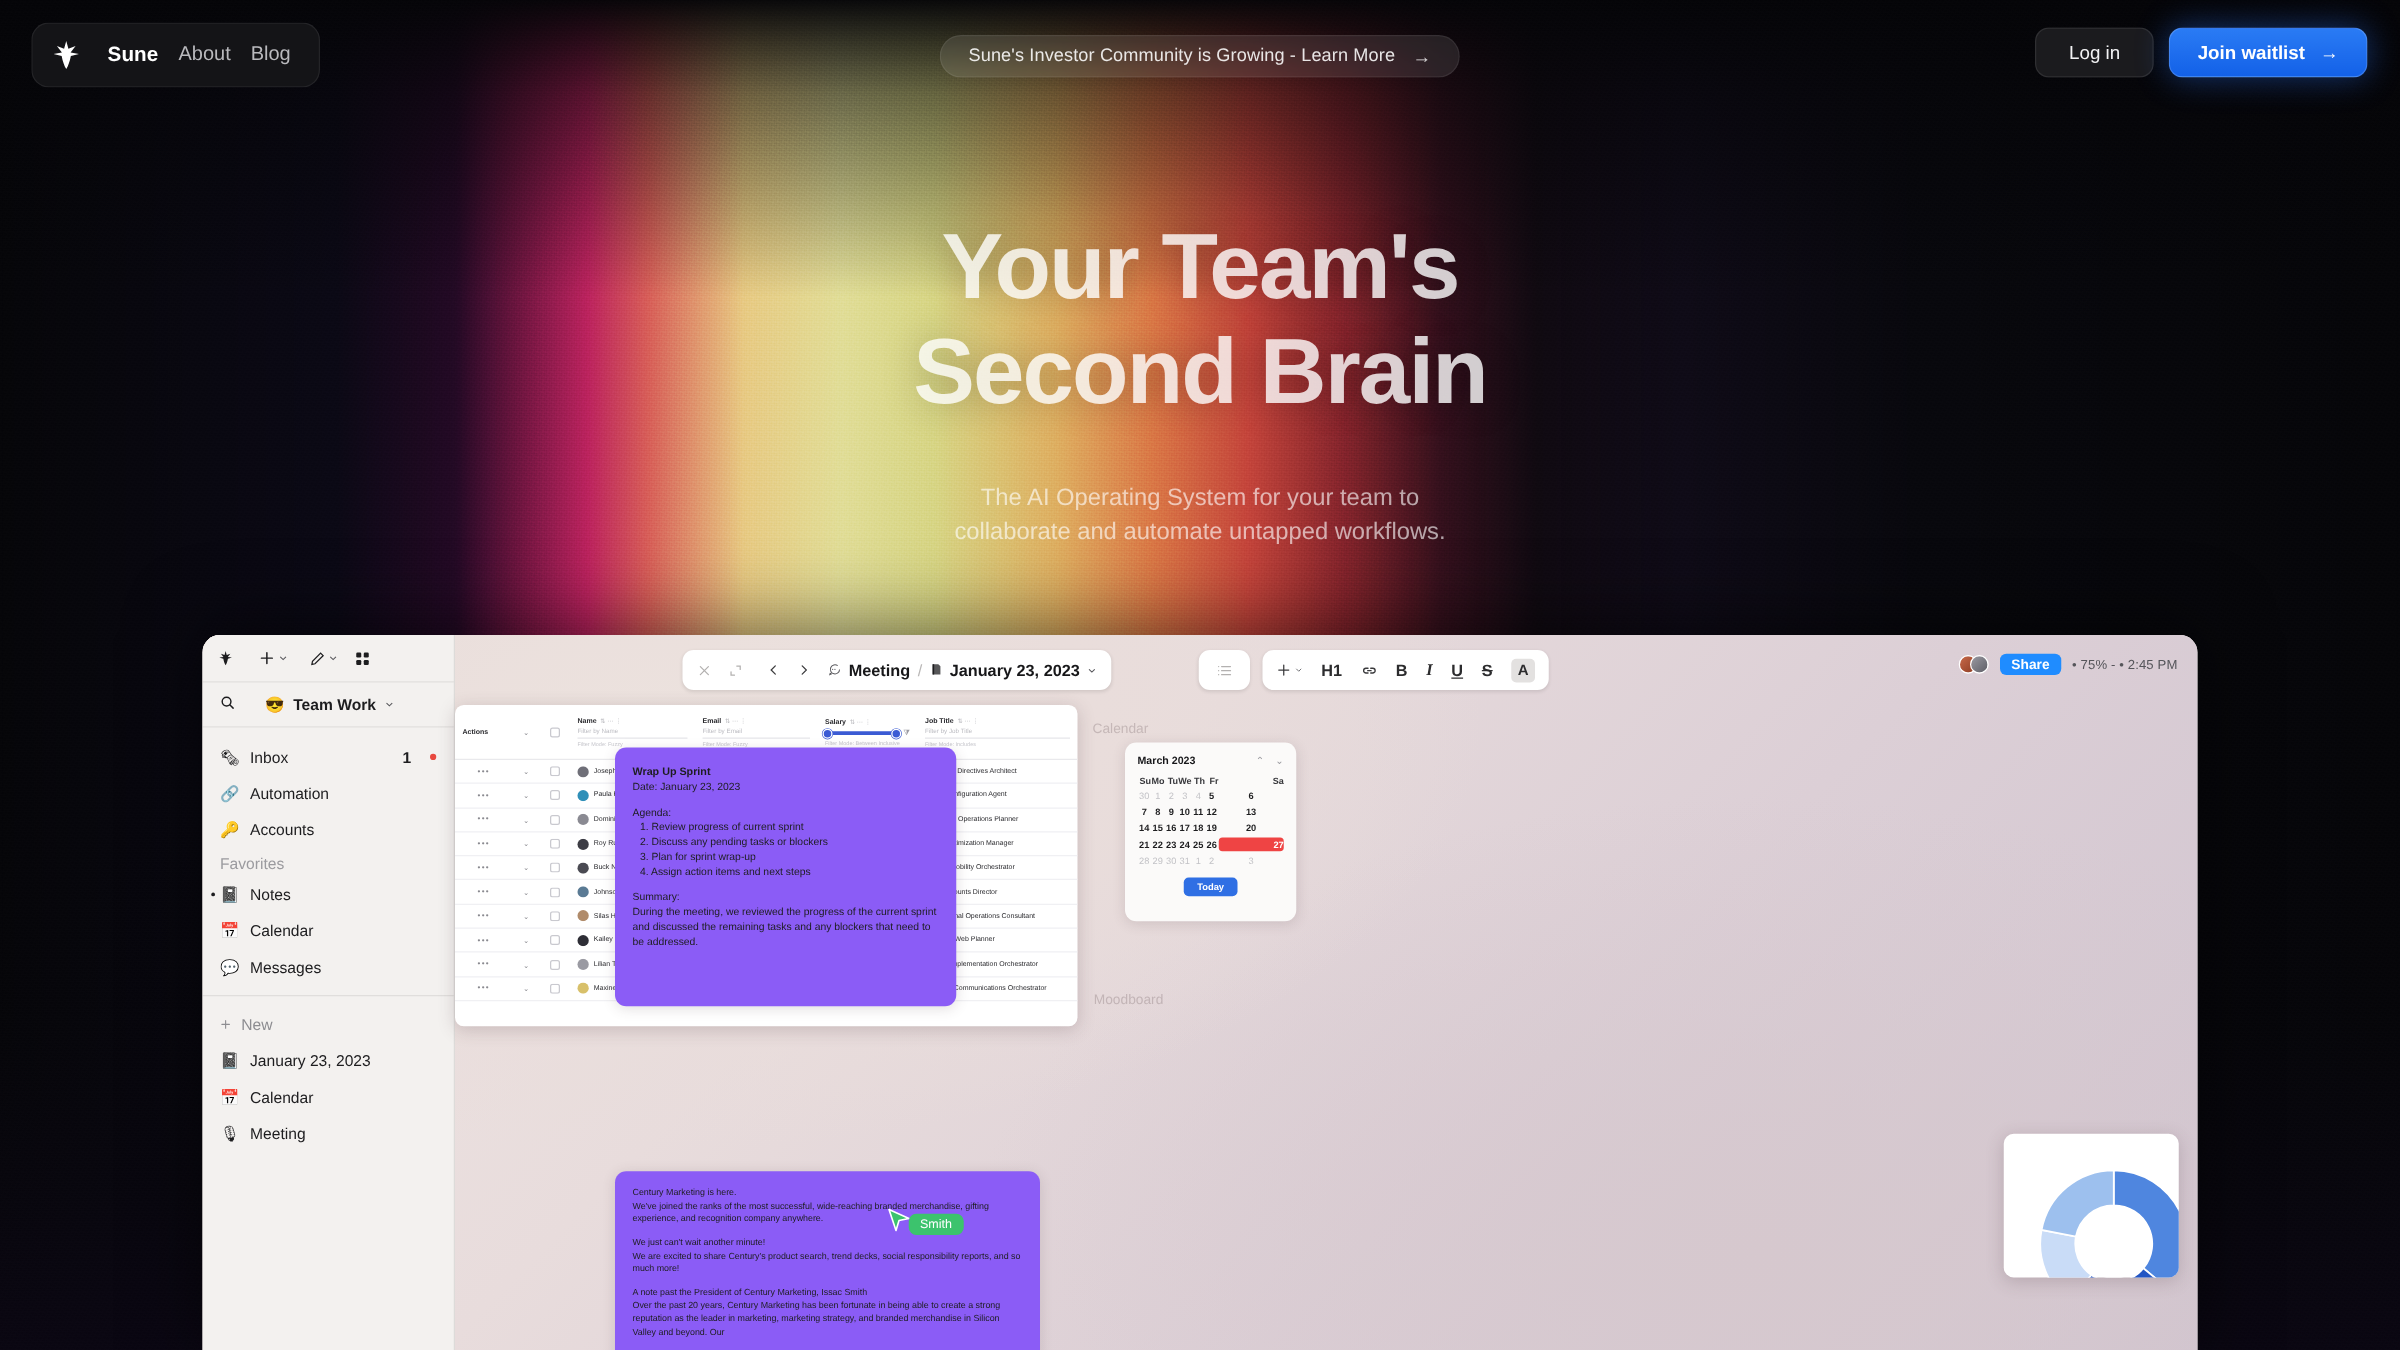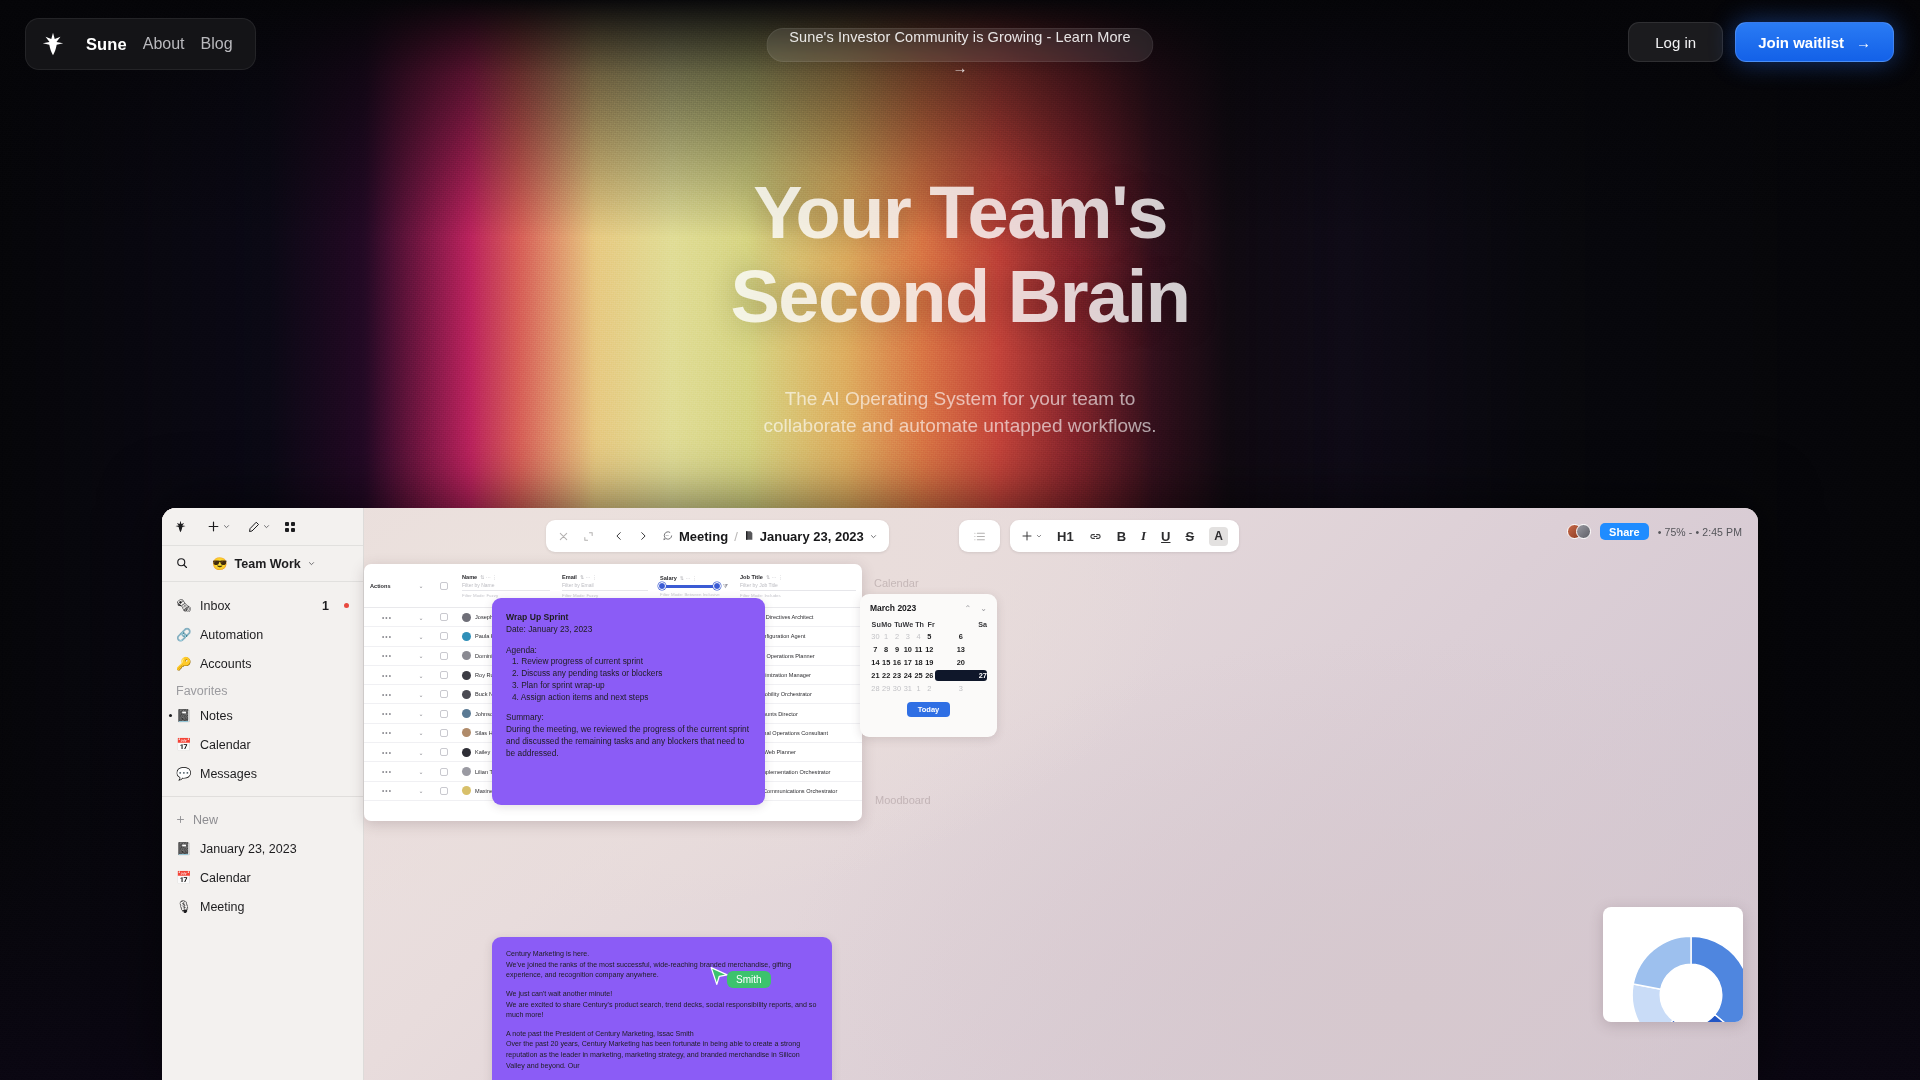--- a/index.html
+++ b/index.html
@@ -64,21 +64,21 @@
   .logo-mark{ width:34px; height:34px; display:flex; align-items:center; justify-content:center; }
   .brand{ color:#fff; font-size:16.5px; font-weight:600; letter-spacing:.1px; }
   .nav-link{ color:#b9b9bd; font-size:16px; font-weight:400; }
 
   .banner{
     position:absolute; left:50%; transform:translateX(-50%); top:28px;
     display:flex; align-items:center; gap:14px; height:34px;
     padding:0 22px; border-radius:18px;
     background:rgba(255,255,255,.10); border:1px solid rgba(255,255,255,.07);
     color:rgba(255,255,255,.88); font-size:14.5px; letter-spacing:.1px;
-    backdrop-filter:blur(3px); white-space:nowrap;flex-direction:column;
+    backdrop-filter:blur(3px); white-space:nowrap;
   }
   .banner .arr{ font-size:15px; opacity:.95; }
 
   .nav-right{ position:absolute; right:26px; top:22px; display:flex; align-items:center; gap:12px; }
   .btn-login{
     height:40px; padding:0 26px; border-radius:11px; display:flex; align-items:center;
     background:rgba(28,28,32,.95); border:1px solid rgba(255,255,255,.09);
     color:#f2f2f4; font-size:15px; font-weight:500;
   }
   .btn-join{
@@ -169,29 +169,29 @@
   .card{ position:absolute; background:#8b5cf6; border-radius:9px;
          box-shadow:0 2px 10px rgba(80,60,70,.16); }
   .card-lbl{ position:absolute; font-size:11px; color:rgba(130,110,115,.34); font-weight:500; }
 
   
   .note{ left:128px; top:34px; width:273px; height:207px; padding:13px 14px;
          font-size:8.3px; line-height:1.42; color:#1d1d1f; }
   .note b{ font-size:8.6px; }
 
   
-  .calcard{ left:496px; top:30px; width:137px; height:143px; background:#fbfaf9; padding:9px 10px; }
+  .calcard{ left:536px; top:30px; width:137px; height:143px; background:#fbfaf9; padding:9px 10px; }
   .cal-h{ display:flex; align-items:center; justify-content:space-between; margin-bottom:7px; }
   .cal-title{ font-size:8.5px; font-weight:700; color:#17171a; }
   .cal-navs{ display:flex; gap:9px; color:#9a9a9f; font-size:8px; }
   .cal-grid{ display:grid; grid-template-columns:repeat(7,1fr); gap:2px 0; }
   .cal-dow{ font-size:7.2px; color:#37373b; text-align:right; font-weight:600; }
   .cal-d{ font-size:7.4px; color:#1d1d1f; text-align:center; font-weight:600; height:11px; line-height:11px; }
   .cal-d.mut{ color:#c2c2c6; font-weight:500; }
-  .cal-d.sel{ background:#0f172a; color:#fff; border-radius:3px;padding-left:44px; }
+  .cal-d.sel{ background:#ef4444; color:#fff; border-radius:3px;padding-left:44px; }
   .cal-foot{ display:flex; justify-content:center; margin-top:8px; }
   .cal-today{ background:#2f6fe4; color:#fff; font-size:7.5px; font-weight:600;
               padding:3px 11px; border-radius:4px; }
 
   
   .gallery{ left:509px; top:248px; width:265px; height:198px; background:#fff; padding:5px;
             box-shadow:0 2px 12px rgba(80,60,70,.2); }
   .gal-grid{ display:grid; grid-template-columns:repeat(3,1fr); grid-template-rows:repeat(2,1fr);
              gap:4px; width:100%; height:100%; }
   .gal-img{ border-radius:4px; overflow:hidden; }

